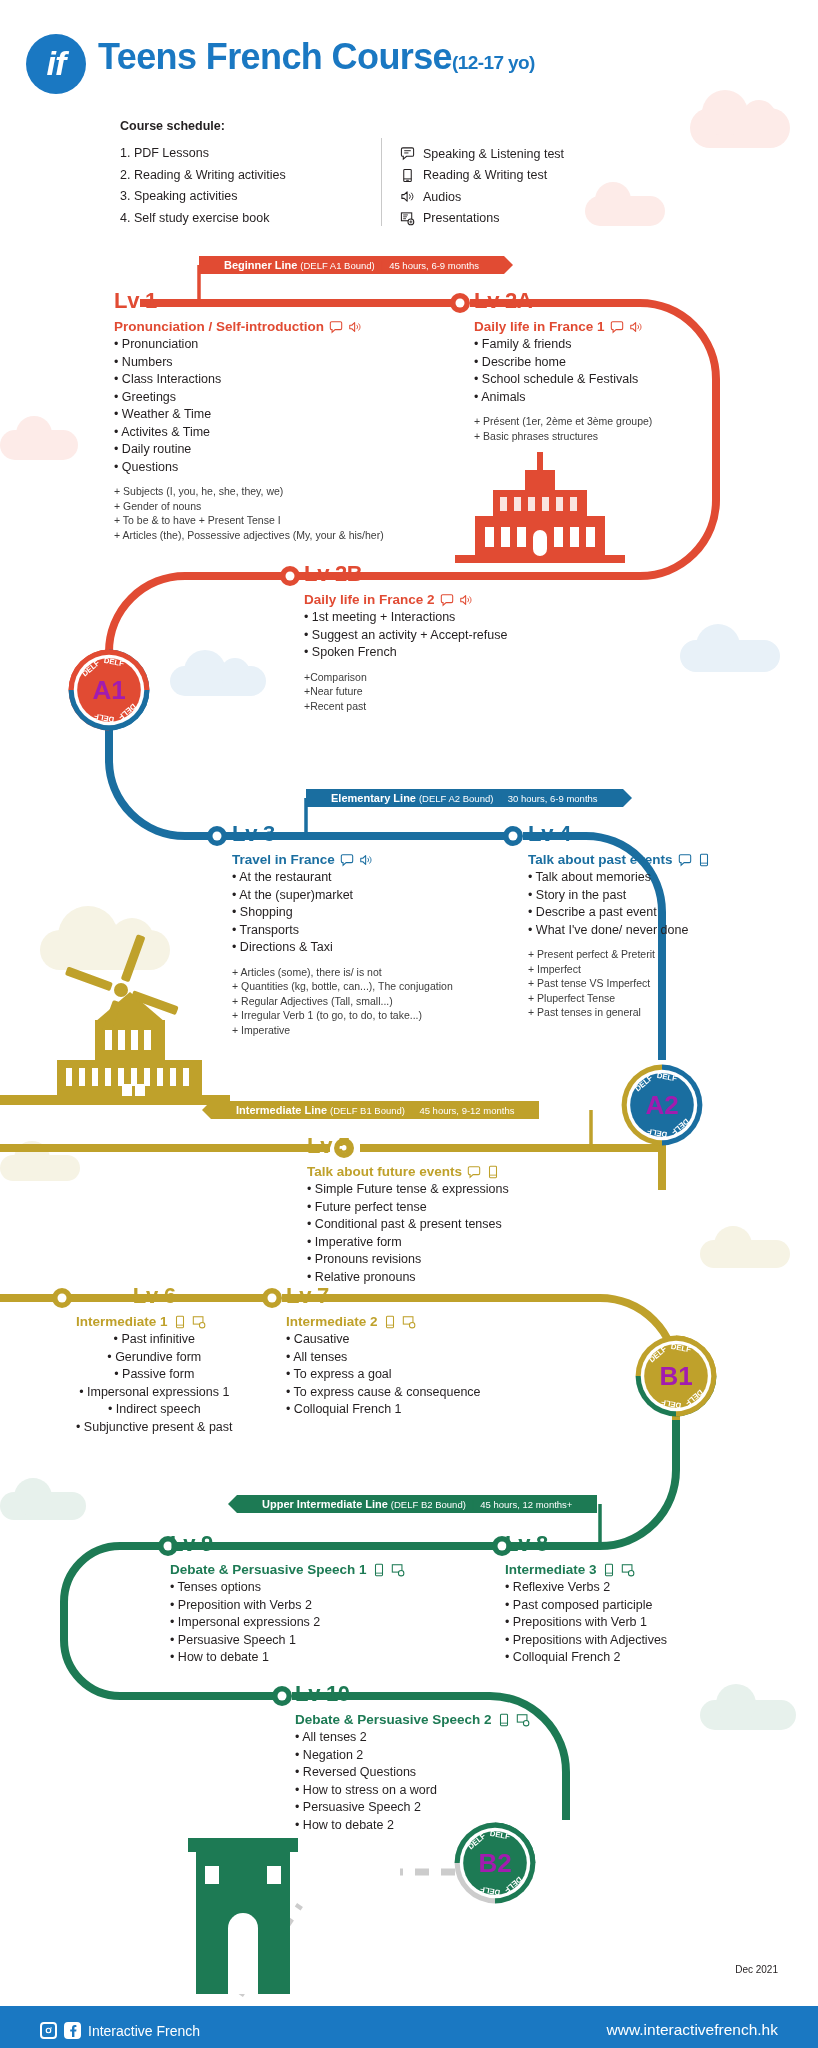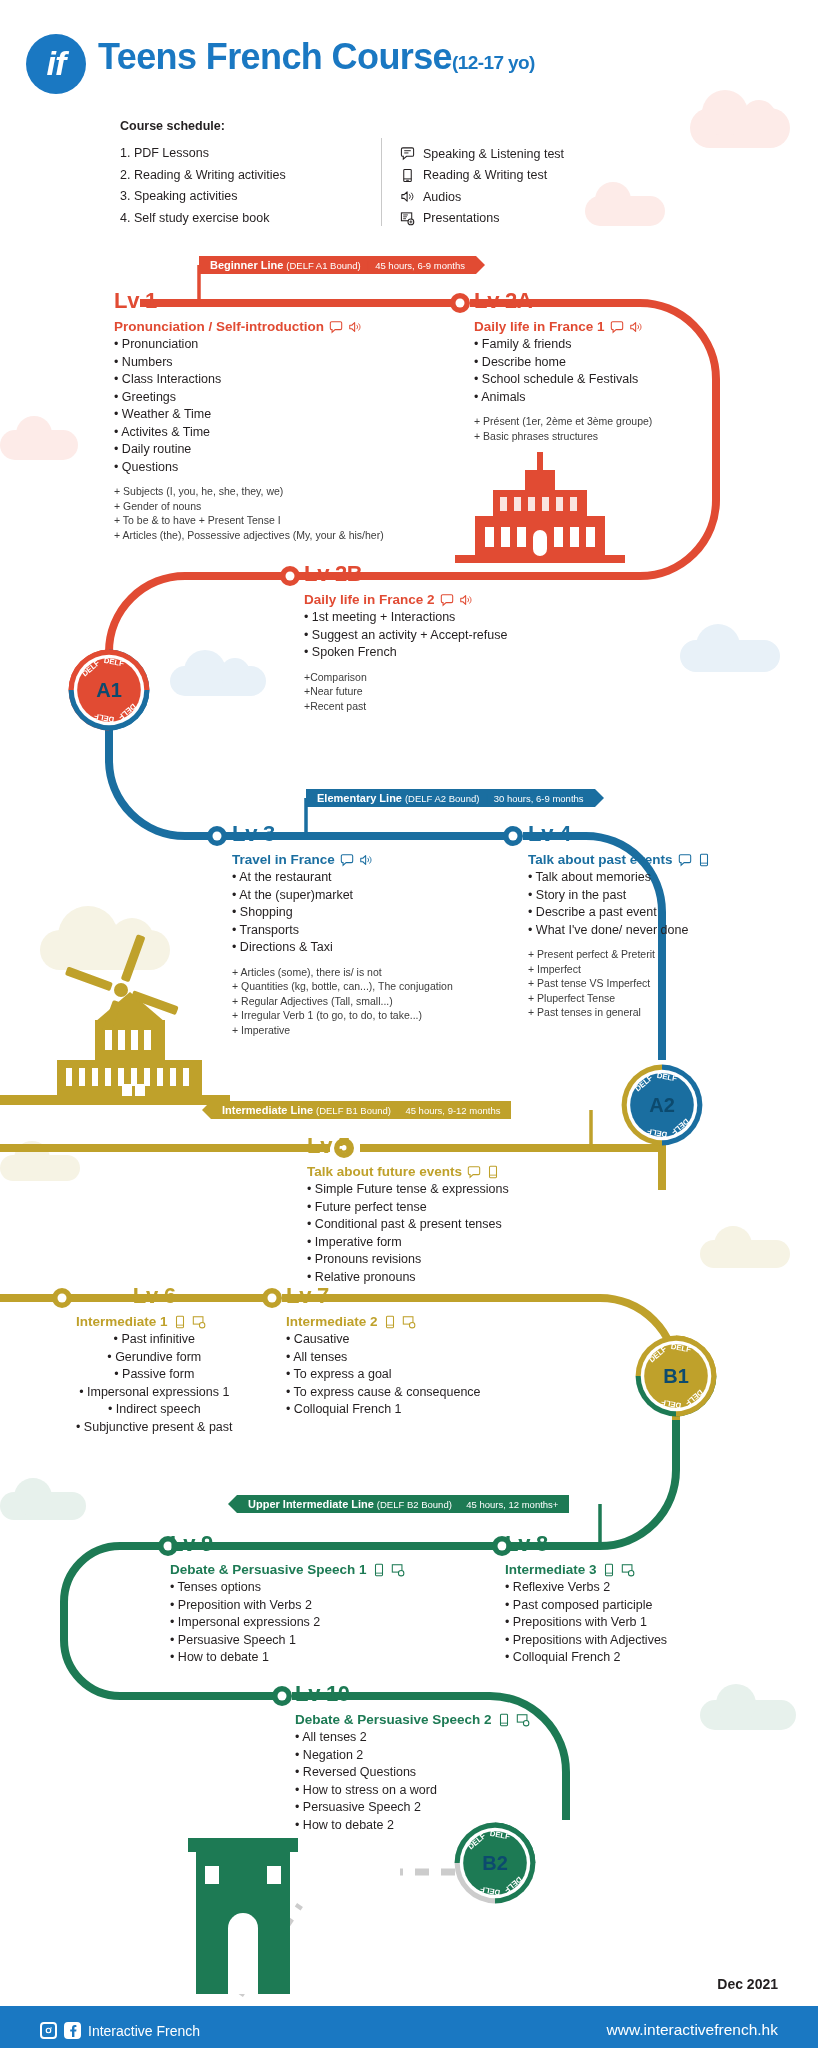--- a/index.html
+++ b/index.html
@@ -33,21 +33,21 @@
   .cm-right .row { display:flex; align-items:center; gap:8px; height:21.5px; font-size:12.5px;
                    white-space:nowrap; }
   .cm-right .row .ic { width:15px; height:15px; display:inline-flex; align-items:center;
                        justify-content:center; color:#231f20; }
 
   
   #track { position:absolute; left:0; top:0; width:818px; height:2048px; pointer-events:none; }
 
   
   .ribbon { position:absolute; height:18px; display:flex; align-items:center;
-            padding:0 11px; color:#fff; font-size:10.5px; white-space:nowrap; }
+            padding:0 25px; color:#fff; font-size:10.5px; white-space:nowrap; }
   .ribbon b { font-weight:bold; font-size:11px; }
   .ribbon .sub { font-weight:normal; font-size:9.5px; }
   .ribbon.r-right:after { content:""; position:absolute; right:-9px; top:0;
           border-top:9px solid transparent; border-bottom:9px solid transparent; }
   .ribbon.r-left:before { content:""; position:absolute; left:-9px; top:0;
           border-top:9px solid transparent; border-bottom:9px solid transparent; }
 
   
   .lvl { position:absolute; }
   .lvl .lv-name { font-size:22px; font-weight:bold; letter-spacing:-0.3px; line-height:22px;}
@@ -57,31 +57,31 @@
   .lvl ul { margin-top:2px; }
   .lvl ul li { list-style:none; font-size:12.5px; line-height:17.5px; color:#231f20;
                white-space:nowrap; }
   .lvl .plus { margin-top:8px; }
   .lvl .plus div { font-size:10.5px; line-height:14.5px; color:#3c3c3c; white-space:nowrap; }
 
   
   .badge { position:absolute; width:86px; height:86px; border-radius:50%; }
   .badge .inner { position:absolute; left:11px; top:11px; width:64px; height:64px;
                   border-radius:50%; display:flex; align-items:center; justify-content:center;
-                  color:#0c4a6e; font-weight:bold; font-size:20px; }
+                  color:#a21caf; font-weight:bold; font-size:26px; }
   .badge .ring { position:absolute; inset:0; }
 
   
   .footer { position:absolute; left:0; bottom:0; width:818px; height:42px; background:#1a78c2; }
   .footer .fl { position:absolute; left:40px; top:16px; display:flex; align-items:center; gap:7px;
                 color:#fff; font-size:14px; }
   .footer .fr { position:absolute; right:40px; top:15px; color:#fff; font-size:15.5px; }
   .sq-ic { width:17px; height:17px; border-radius:4px; border:2px solid #fff;
            display:inline-flex; align-items:center; justify-content:center; }
-  .date { position:absolute; right:40px; top:1964px; font-size:14px; font-weight:bold;margin-top:12px; }
+  .date { position:absolute; right:40px; top:1964px; font-size:10px; font-weight:normal; }
 </style>
 </head>
 <body>
 
 <div id="root">
 
   <div class="cloud" data-name="cloud-decoration" style="left:690px;top:108px;width:100px;height:40px;background:#fdebe8;">
     <span style="left:12px;top:-18px;width:46px;height:46px;"></span>
     <span style="left:52px;top:-8px;width:34px;height:34px;"></span>
   </div>

